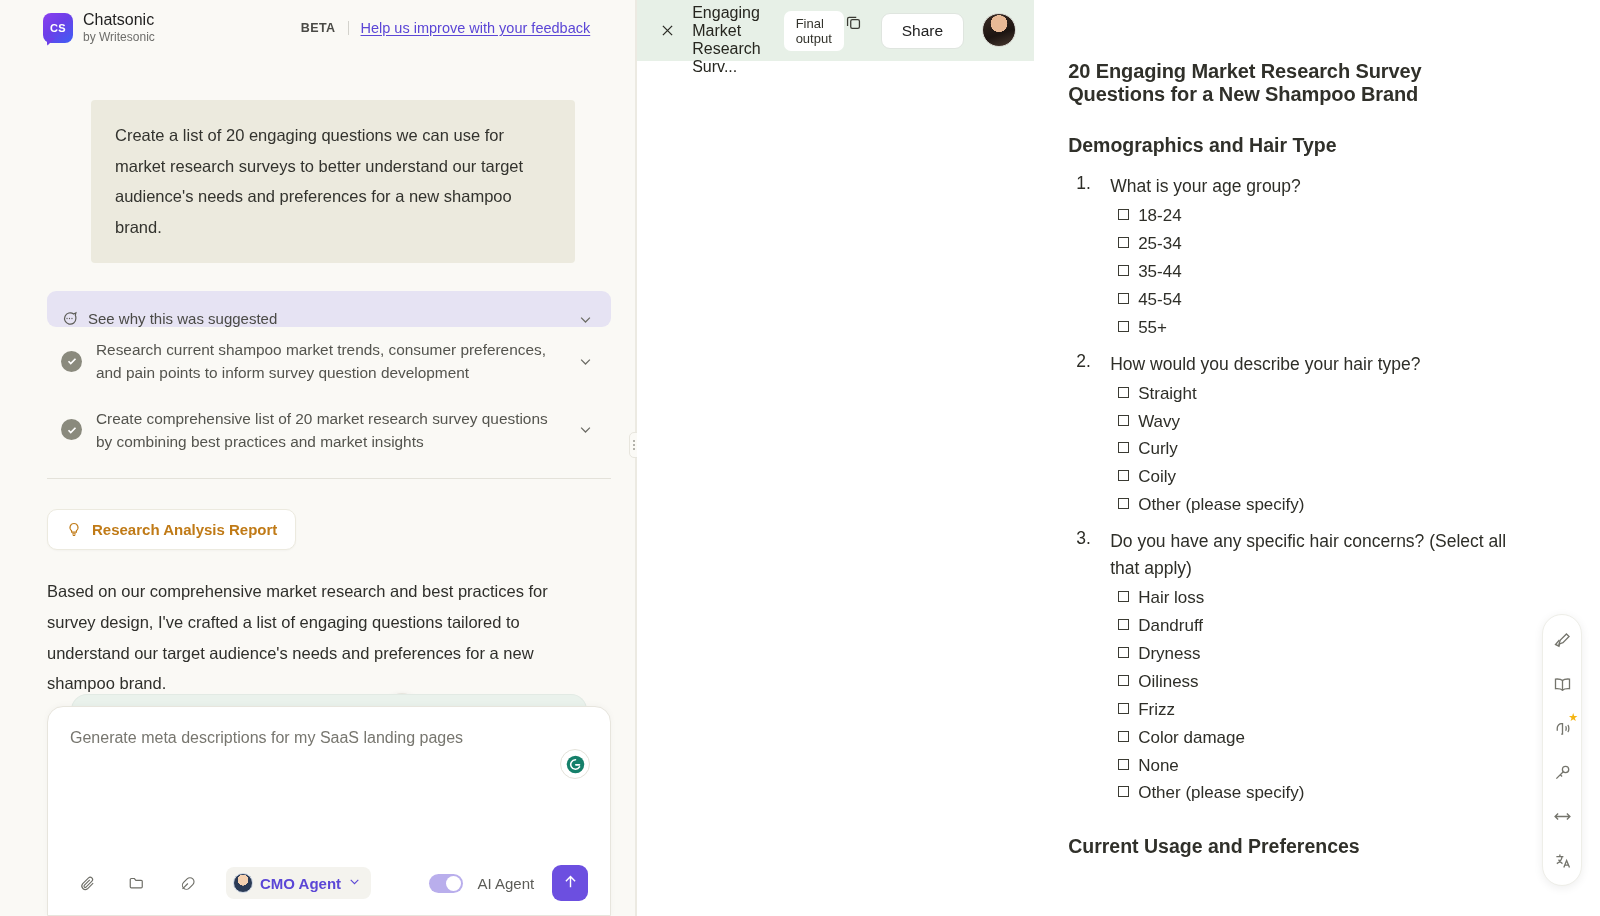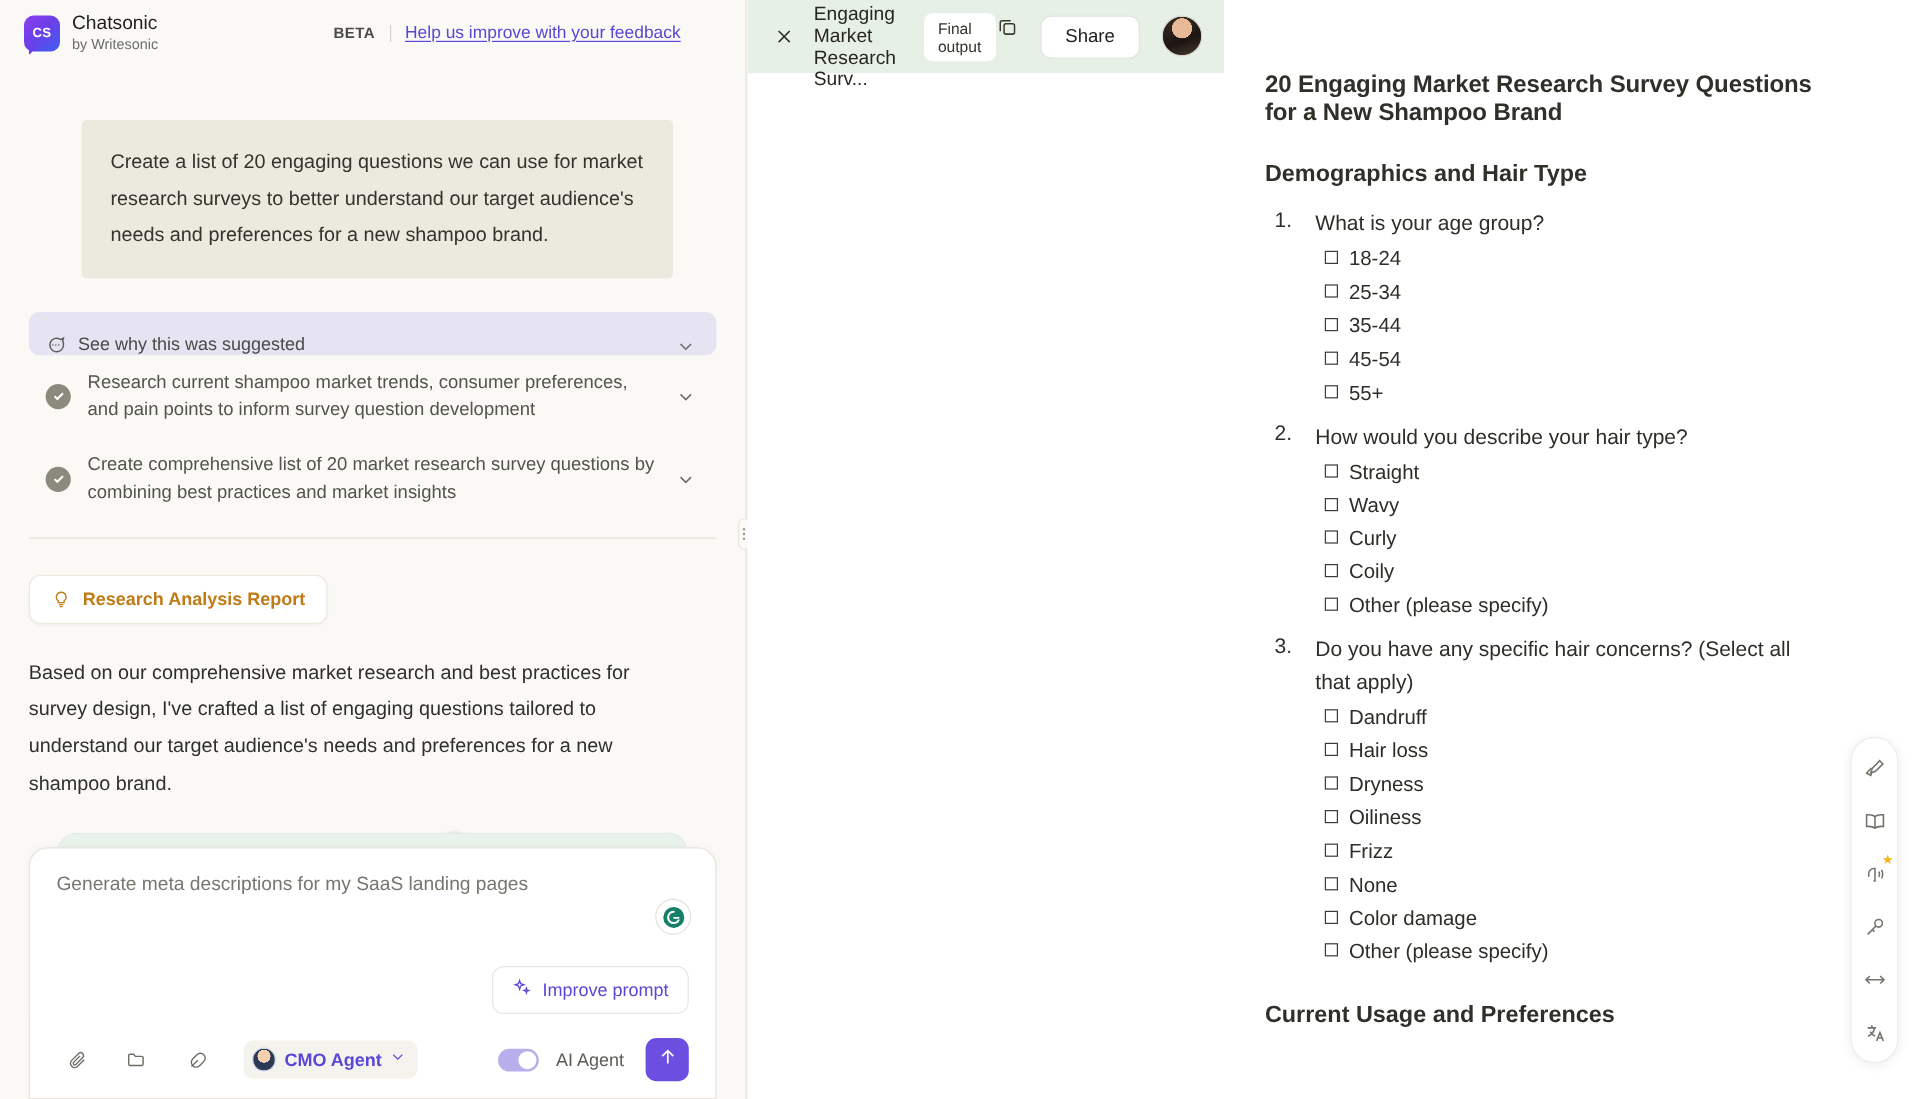--- a/index.html
+++ b/index.html
@@ -11,20 +11,21 @@
   }
   .app { display: flex; width: 1600px; height: 916px; }
 
   
   .left {
     width: 782px; height: 916px;
     background: #faf9f5;
     position: relative;
     display: flex; flex-direction: column;
     overflow: hidden;
+    margin-left: 23px;
   }
   .l-header {
     height: 56px; flex: 0 0 56px;
     display: flex; align-items: center;
     padding: 0 20px;
   }
   .logo-box {
     width: 30px; height: 30px; border-radius: 8px;
     background: linear-gradient(140deg, #8b3ff0 0%, #6c3fe8 45%, #3d5ff5 100%);
     display: flex; align-items: center; justify-content: center;
@@ -344,29 +345,20 @@
         <div class="composer-input">Generate meta descriptions for my SaaS landing pages</div>
 
         <div class="grammarly">
           <svg width="21" height="21" viewBox="0 0 24 24" fill="none">
             <circle cx="12" cy="12" r="10" fill="#15806a"></circle>
             <path d="M12 6.6a5.4 5.4 0 1 0 4.6 8.2" stroke="#fff" stroke-width="1.8" fill="none" stroke-linecap="round"></path>
             <path d="M12.3 12.4h4.3" stroke="#fff" stroke-width="1.8" stroke-linecap="round"></path>
           </svg>
         </div>
 
-        <div class="improve-btn">
-          <span>
-            <svg width="16" height="16" viewBox="0 0 24 24" fill="none" stroke="#5b46d6" stroke-width="1.6">
-              <path d="M9 3l1.4 4.1L14.5 8.5 10.4 10 9 14l-1.4-4L3.5 8.5 7.6 7.1z"></path>
-              <path d="M17.5 12.5l.8 2.3 2.2.8-2.2.8-.8 2.3-.8-2.3-2.2-.8 2.2-.8z"></path>
-            </svg>
-          </span>
-          <span>Improve prompt</span>
-        </div>
 
         <div class="composer-foot">
           <span class="foot-ico">
             <svg width="17" height="17" viewBox="0 0 24 24" fill="none" stroke="#6e6e67" stroke-width="1.6">
               <path d="M20 11.5l-8 8a5 5 0 0 1-7-7l8.5-8.5a3.4 3.4 0 0 1 4.8 4.8l-8.4 8.4a1.8 1.8 0 0 1-2.5-2.5l7.8-7.8"></path>
             </svg>
           </span>
           <span class="foot-ico">
             <svg width="18" height="18" viewBox="0 0 24 24" fill="none" stroke="#6e6e67" stroke-width="1.6">
               <path d="M3 7.5A1.5 1.5 0 0 1 4.5 6h4l2 2.4h7A1.5 1.5 0 0 1 19 10v7a1.5 1.5 0 0 1-1.5 1.5h-13A1.5 1.5 0 0 1 3 17z"></path>
@@ -465,27 +457,27 @@
             <div class="opt"><span class="cb"></span><span>Wavy</span></div>
             <div class="opt"><span class="cb"></span><span>Curly</span></div>
             <div class="opt"><span class="cb"></span><span>Coily</span></div>
             <div class="opt"><span class="cb"></span><span>Other (please specify)</span></div>
           </div>
         </li>
 
         <li>
           <div class="qtext">Do you have any specific hair concerns? (Select all that apply)</div>
           <div class="opts">
+            <div class="opt"><span class="cb"></span><span>Hair loss</span></div>
             <div class="opt"><span class="cb"></span><span>Dandruff</span></div>
-            <div class="opt"><span class="cb"></span><span>Hair loss</span></div>
             <div class="opt"><span class="cb"></span><span>Dryness</span></div>
             <div class="opt"><span class="cb"></span><span>Oiliness</span></div>
             <div class="opt"><span class="cb"></span><span>Frizz</span></div>
+            <div class="opt"><span class="cb"></span><span>Color damage</span></div>
             <div class="opt"><span class="cb"></span><span>None</span></div>
-            <div class="opt"><span class="cb"></span><span>Color damage</span></div>
             <div class="opt"><span class="cb"></span><span>Other (please specify)</span></div>
           </div>
         </li>
       </ol>
 
       <div class="doc-h2">Current Usage and Preferences</div>
     </div>
 
     <div class="float-tb">
       <span class="tb-ico">

